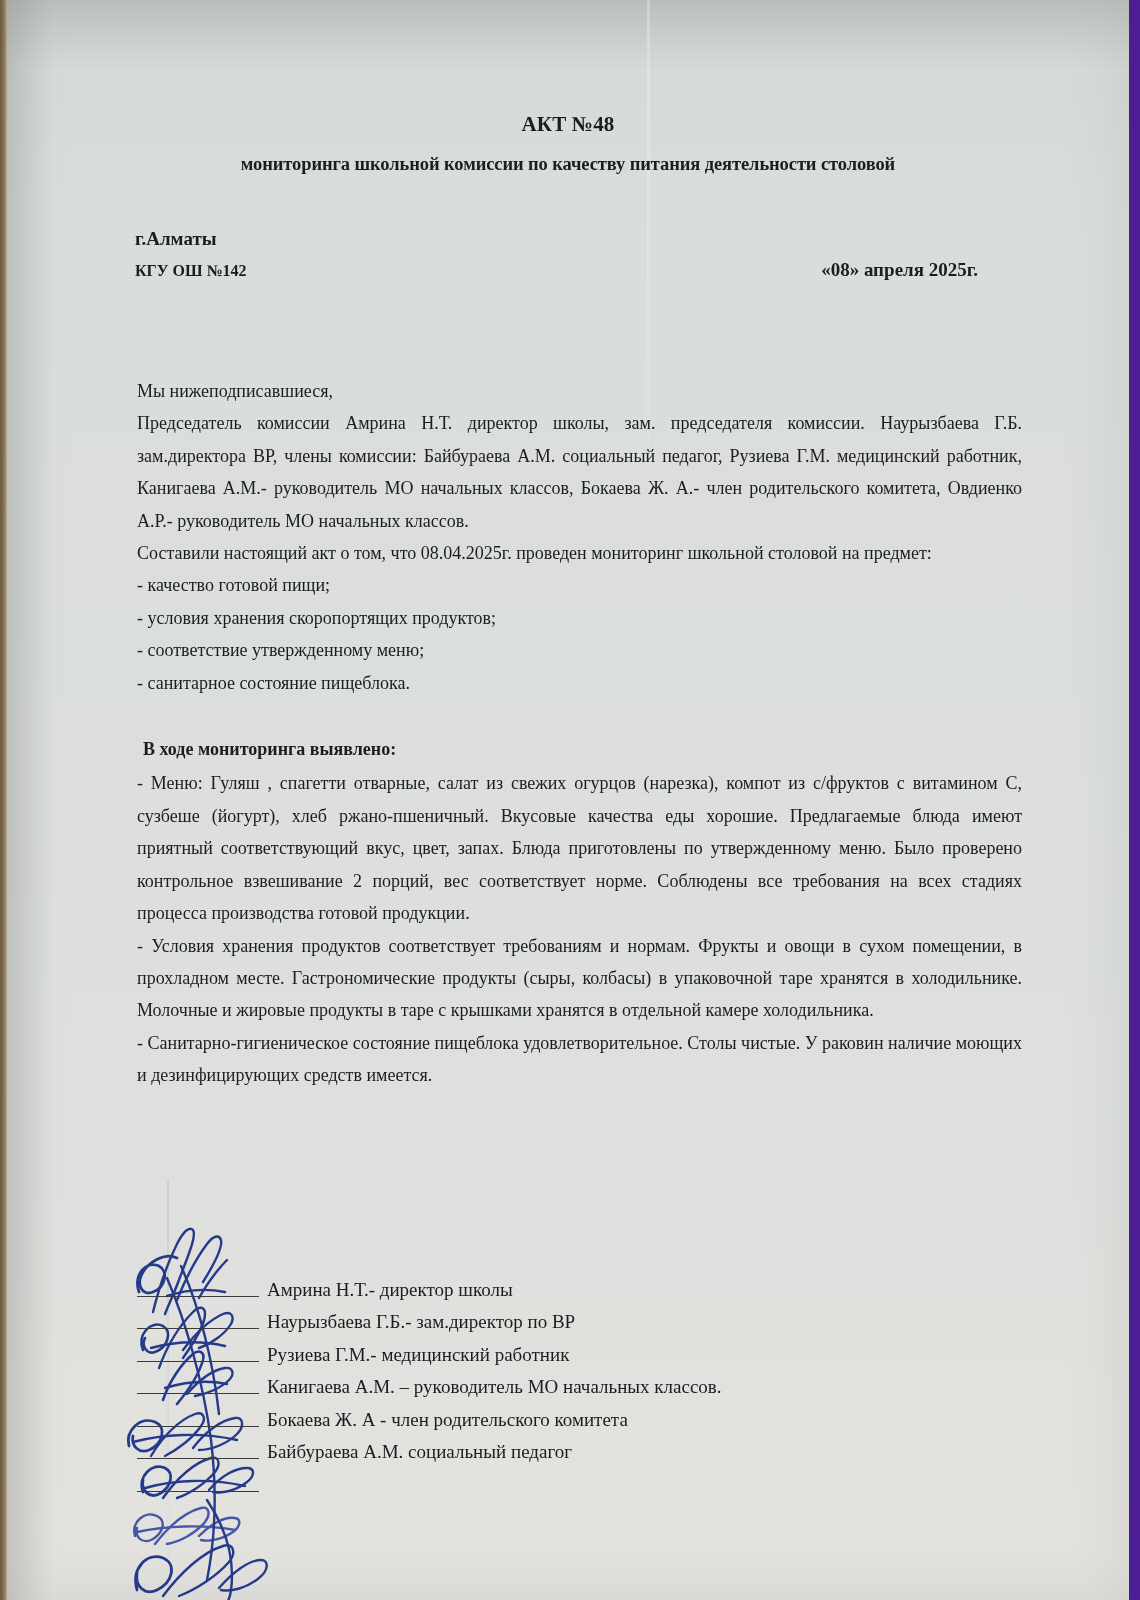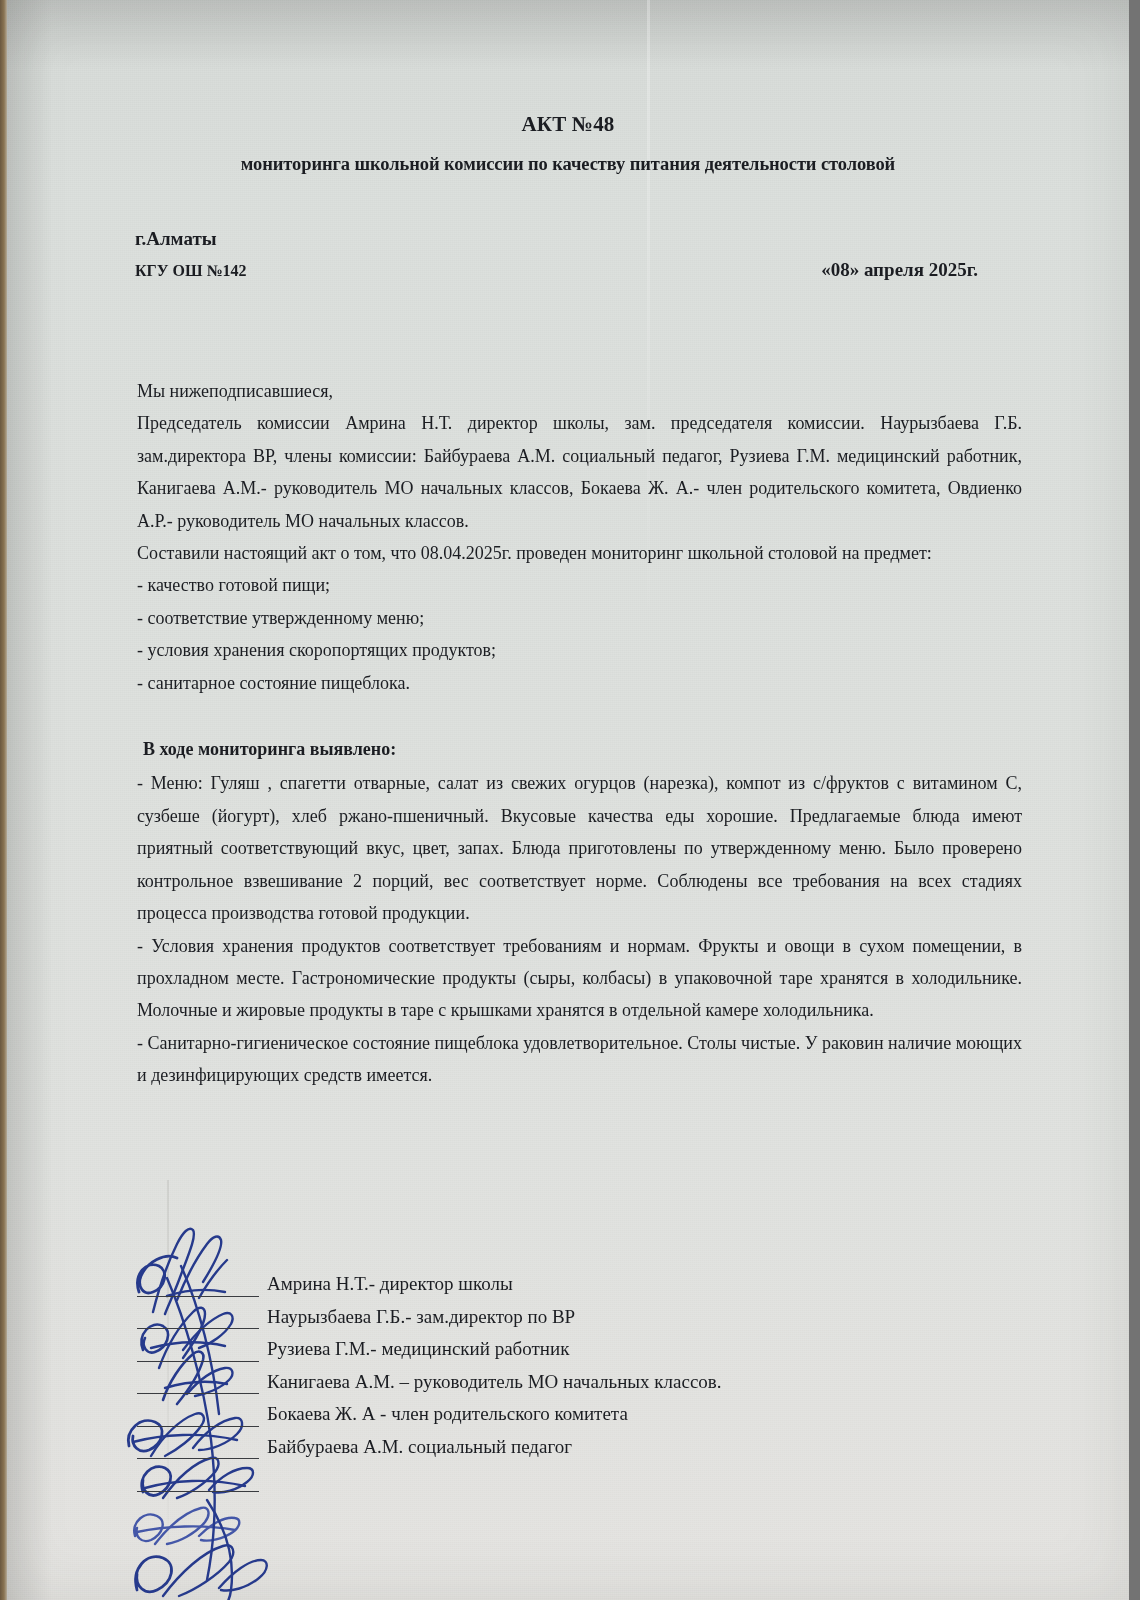--- a/index.html
+++ b/index.html
@@ -13,21 +13,21 @@
     height: 1600px;
     overflow: hidden;
     font-family: "Liberation Serif", "DejaVu Serif", serif;
   }
 
   
   .photo {
     position: relative;
     width: 1140px;
     height: 1600px;
-    background: #737373;
+    background: #4c1d95;
     overflow: hidden;
   }
 
   
   .desk-strip-right {
     position: absolute;
     top: 0; right: 0;
     width: 14px; height: 1600px;
     background:
       repeating-linear-gradient(180deg,
@@ -143,21 +143,21 @@
   .signatures {
     position: absolute;
     top: 1268px;
     left: 128px;
     width: 900px;
   }
   .sig-row {
     position: relative;
     height: 32.5px;
     display: flex;
-    align-items: center;
+    align-items: flex-end;
   }
   .sig-line {
     position: absolute;
     left: 2px;
     bottom: 4px;
     width: 122px;
     border-bottom: 1.3px solid #3a3c40;
   }
   .sig-name {
     margin-left: 132px;
@@ -209,22 +209,22 @@
 
       <div class="body-text">
 
         <p class="nj">Мы нижеподписавшиеся,</p>
 
         <p>Председатель комиссии Амрина Н.Т.  директор школы, зам. председателя  комиссии. Наурызбаева Г.Б. зам.директора ВР, члены комиссии: Байбураева А.М. социальный педагог, Рузиева Г.М. медицинский работник, Канигаева А.М.- руководитель МО начальных классов, Бокаева Ж. А.- член родительского комитета, Овдиенко А.Р.- руководитель МО начальных классов.</p>
 
         <p class="nj">Составили настоящий акт о том, что 08.04.2025г. проведен мониторинг школьной столовой на предмет:</p>
 
         <p class="nj">- качество готовой пищи;</p>
+        <p class="nj">- условия хранения скоропортящих продуктов;</p>
         <p class="nj">- соответствие утвержденному меню;</p>
-        <p class="nj">- условия хранения скоропортящих продуктов;</p>
         <p class="nj">- санитарное состояние пищеблока.</p>
 
         <p class="section-head">В ходе мониторинга выявлено:</p>
 
         <p>- Меню: Гуляш , спагетти отварные, салат из свежих  огурцов (нарезка), компот из с/фруктов с витамином С, сузбеше (йогурт), хлеб ржано-пшеничный. Вкусовые качества еды хорошие. Предлагаемые блюда имеют приятный соответствующий вкус, цвет, запах. Блюда приготовлены по утвержденному меню. Было проверено контрольное взвешивание 2 порций, вес соответствует норме. Соблюдены все требования на всех стадиях процесса производства готовой продукции.</p>
         <p>- Условия хранения продуктов соответствует требованиям и нормам. Фрукты и овощи в сухом помещении, в прохладном месте. Гастрономические продукты (сыры, колбасы) в упаковочной таре хранятся в холодильнике. Молочные и жировые продукты в таре с крышками хранятся в отдельной камере холодильника.</p>
         <p>- Санитарно-гигиеническое состояние пищеблока удовлетворительное. Столы чистые. У раковин наличие моющих и дезинфицирующих средств имеется.</p>
 
       </div>
 

